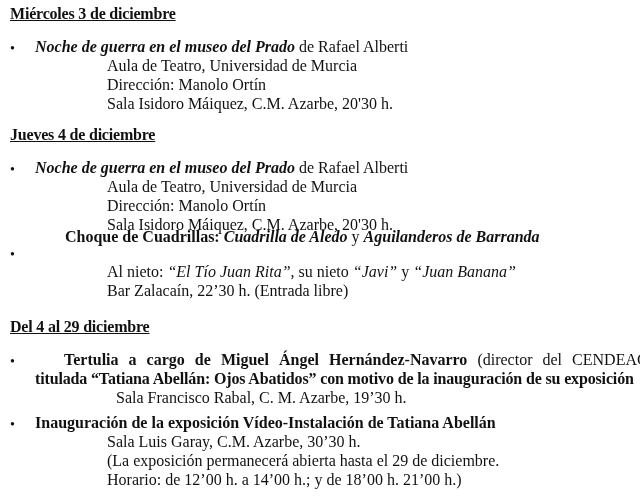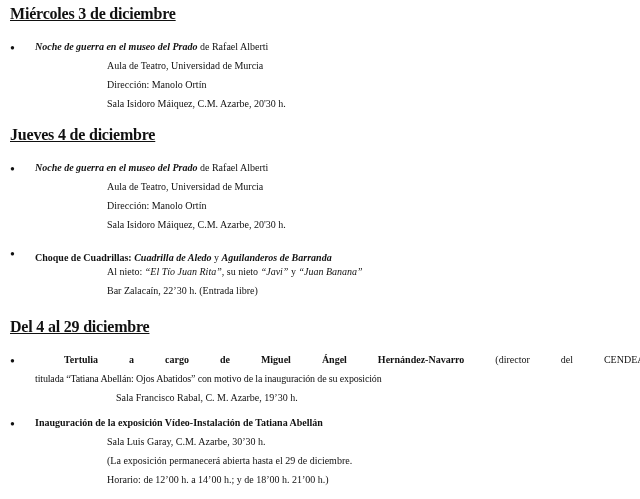--- a/index.html
+++ b/index.html
@@ -11,21 +11,21 @@
   .page { position: absolute; left: 0; top: 0; width: 640px; height: 499px; }
   .date-head {
     position: absolute; left: 10px;
     font-weight: bold; text-decoration: underline; font-size: 16px;
     letter-spacing: -0.2px;
   }
   .bullet {
     position: absolute; left: 10px; font-size: 14px; line-height: 19px;
   }
   .line {
-    position: absolute; white-space: nowrap; font-size: 10px;
+    position: absolute; white-space: nowrap; font-size: 16px;
   }
   .l1 { left: 35px; }
   .l2 { left: 107px; }
   .b { font-weight: bold; }
   .i { font-style: italic; }
   .bi { font-weight: bold; font-style: italic; }
   .justified { left: 35px; width: 593px; text-align: justify; text-align-last: justify; white-space: normal; }
 </style>
 </head>
 <body>
@@ -44,34 +44,34 @@
   <div class="date-head" style="top:125px;">Jueves 4 de diciembre</div>
   <span class="bullet" style="top:160px;">•</span>
   <div class="line l1" style="top:158px;">
     <span class="bi">Noche de guerra en el museo del Prado</span><span> de Rafael Alberti</span>
   </div>
   <div class="line l2" style="top:177px;">Aula de Teatro, Universidad de Murcia</div>
   <div class="line l2" style="top:196px;">Dirección: Manolo Ortín</div>
   <div class="line l2" style="top:215px;">Sala Isidoro Máiquez, C.M. Azarbe, 20'30 h.</div>
 
   <span class="bullet" style="top:245px;">•</span>
-  <div class="line l1" style="top:248px;">
+  <div class="line l1" style="top:227px;margin-left:30px;">
     <span class="b">Choque de Cuadrillas: </span><span class="bi">Cuadrilla de Aledo</span><span> y </span><span class="bi">Aguilanderos de Barranda</span>
   </div>
   <div class="line l2" style="top:262px;">
     <span>Al nieto: </span><span class="i">“El Tío Juan Rita”</span><span>, su nieto </span><span class="i">“Javi”</span><span> y </span><span class="i">“Juan Banana”</span>
   </div>
   <div class="line l2" style="top:281px;">Bar Zalacaín, 22’30 h. (Entrada libre)</div>
 
   <div class="date-head" style="top:317px;">Del 4 al 29 diciembre</div>
   <span class="bullet" style="top:352px;">•</span>
   <div class="line justified" style="top:350px;margin-left:29px;">
     <span class="b">Tertulia a cargo de Miguel Ángel Hernández-Navarro</span><span> (director del CENDEAC),</span>
   </div>
-  <div class="line l1" style="top:369px; letter-spacing:-0.15px;">titulada “Tatiana Abellán: Ojos Abatidos” con motivo de la inauguración de su exposición</div>
+  <div class="line l1" style="top:369px; letter-spacing:-0.15px;font-weight:bold;">titulada “Tatiana Abellán: Ojos Abatidos” con motivo de la inauguración de su exposición</div>
   <div class="line l2" style="top:388px;margin-left:9px;">Sala Francisco Rabal, C. M. Azarbe, 19’30 h.</div>
 
   <span class="bullet" style="top:415px;">•</span>
   <div class="line l1 b" style="top:413px;">Inauguración de la exposición Vídeo-Instalación de Tatiana Abellán</div>
   <div class="line l2" style="top:432px;">Sala Luis Garay, C.M. Azarbe, 30’30 h.</div>
   <div class="line l2" style="top:451px;">(La exposición permanecerá abierta hasta el 29 de diciembre.</div>
   <div class="line l2" style="top:470px;">Horario: de 12’00 h. a 14’00 h.; y de 18’00 h. 21’00 h.)</div>
 
 </div>
 

